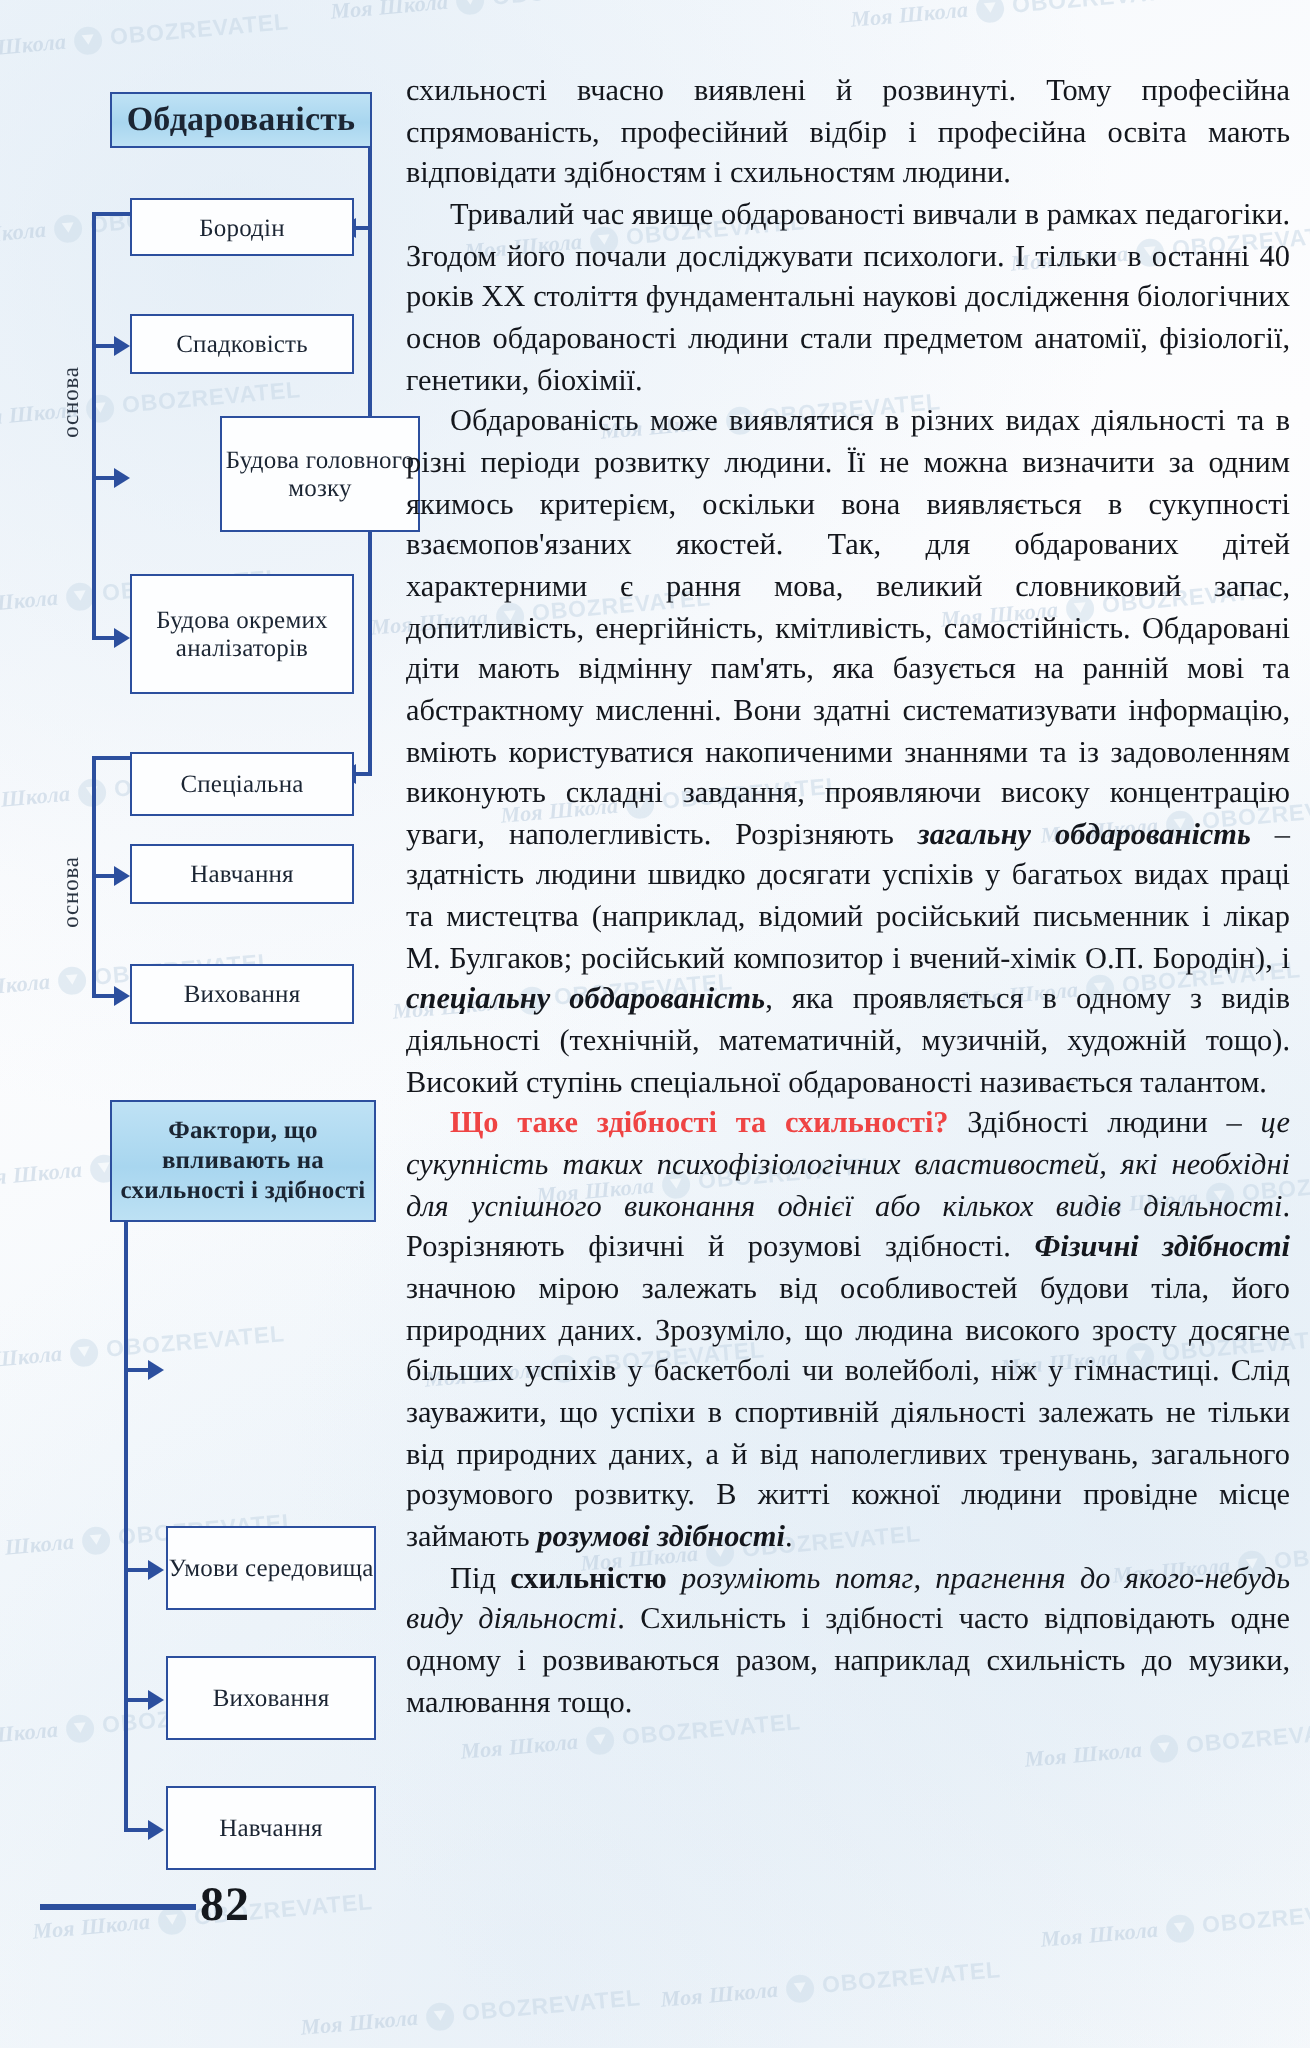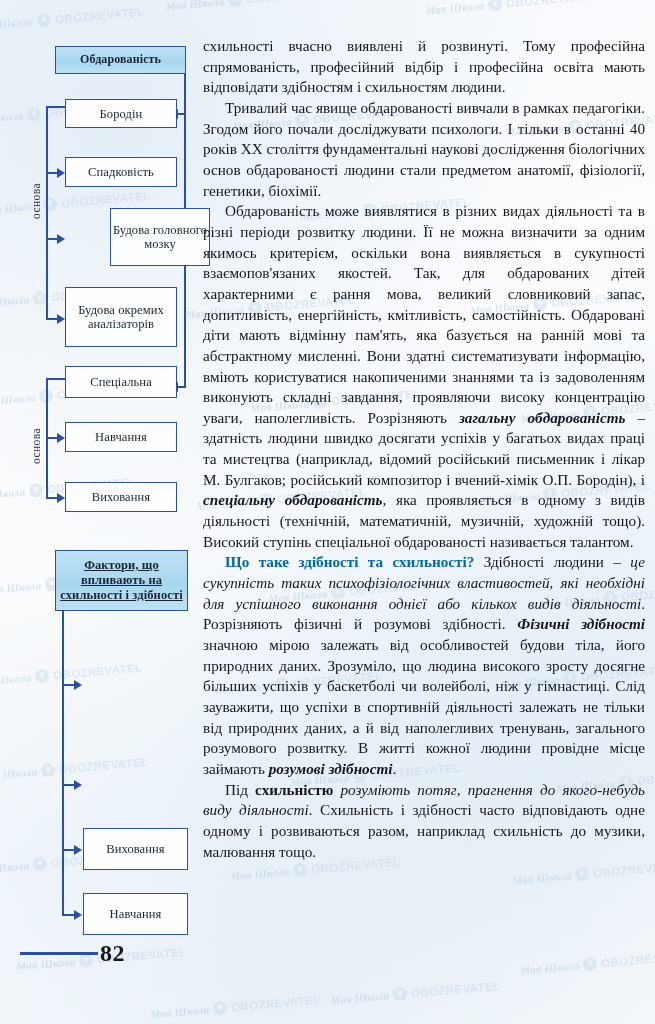--- a/index.html
+++ b/index.html
@@ -68,23 +68,23 @@
     font-family:"Liberation Serif",serif;
     font-size:12.5px;
     line-height:1.12;
     color:#1b2533;
     letter-spacing:.1px;
   }
   .node.head{
     background:linear-gradient(180deg,#bfe2f5 0%,#a8d6ef 55%,#bde1f4 100%);
     font-weight:700;
     border-color:#2c4f9e;
-    font-size:12px;
-  }
-  .node.head.multi{line-height:1.22;font-size:12.5px;text-decoration:underline;}
+    font-size:17px;
+  }
+  .node.head.multi{line-height:1.22;font-size:12.5px;}
 
   
   .ln{position:absolute;background:#2c4f9e;}
   .ln.v{width:1.7px;}
   .ln.h{height:1.7px;}
   .arw{
     position:absolute;width:0;height:0;
     border-top:5px solid transparent;
     border-bottom:5px solid transparent;
   }
@@ -108,21 +108,21 @@
     font-size:15.2px;
     line-height:20.65px;
     text-align:justify;
     text-justify:inter-word;
     color:#14171d;
     hyphens:manual;
   }
   .col p{margin:0;font-family:Liberation Serif, serif;}
   .col p.ind{text-indent:22px;}
   .col .bi{font-weight:700;font-style:italic;}
-  .col .hd{font-weight:700;color:#0369a1;}
+  .col .hd{font-weight:700;color:#ef4444;}
 
   
   .folio{
     position:absolute;left:20px;top:940px;
     display:flex;align-items:center;gap:0px;
   }
   .folio .rule{width:78px;height:2.6px;background:#2c4f9e;}
   .folio .num{
     font-family:"Liberation Serif",serif;
     font-size:24px;font-weight:700;color:#15181d;
@@ -338,21 +338,21 @@
     <div class="node" style="left:65px;top:208px;width:100px;height:58px;margin-left:45px;">
       <span>Будова головного мозку</span>
     </div>
 
     <div class="ln h" style="left:46px;top:318px;width:12px;"></div>
     <div class="arw right" style="left:57px;top:314px;"></div>
     <div class="node" style="left:65px;top:287px;width:112px;height:60px;">
       <span>Будова окремих аналізаторів</span>
     </div>
 
-    <div class="node" style="left:65px;top:366px;width:112px;height:32px;">
+    <div class="node" style="left:65px;top:376px;width:112px;height:32px;">
       <span>Спеціальна</span>
     </div>
 
     <div class="ln h" style="left:46px;top:378px;width:20px;"></div>
     <div class="ln v" style="left:46px;top:378px;height:119px;"></div>
 
     <div class="vlabel" style="left:6px;top:440px;width:60px;text-align:center;">основа</div>
 
     <div class="ln h" style="left:46px;top:437px;width:12px;"></div>
     <div class="arw right" style="left:57px;top:433px;"></div>
@@ -373,20 +373,23 @@
       <span style="padding:0 4px;">Фактори, що впливають на схильності і здібності</span>
     </div>
 
     <div class="ln v" style="left:62px;top:611px;height:303px;"></div>
 
     <div class="ln h" style="left:62px;top:684px;width:14px;"></div>
     <div class="arw right" style="left:74px;top:680px;"></div>
 
     <div class="ln h" style="left:62px;top:784px;width:14px;"></div>
     <div class="arw right" style="left:74px;top:780px;"></div>
+    <div class="node" style="left:83px;top:763px;width:105px;height:42px;">
+      <span>Умови середовища</span>
+    </div>
 
     <div class="ln h" style="left:62px;top:849px;width:14px;"></div>
     <div class="arw right" style="left:74px;top:845px;"></div>
     <div class="node" style="left:83px;top:828px;width:105px;height:42px;">
       <span>Виховання</span>
     </div>
 
     <div class="ln h" style="left:62px;top:914px;width:14px;"></div>
     <div class="arw right" style="left:74px;top:910px;"></div>
     <div class="node" style="left:83px;top:893px;width:105px;height:42px;">

